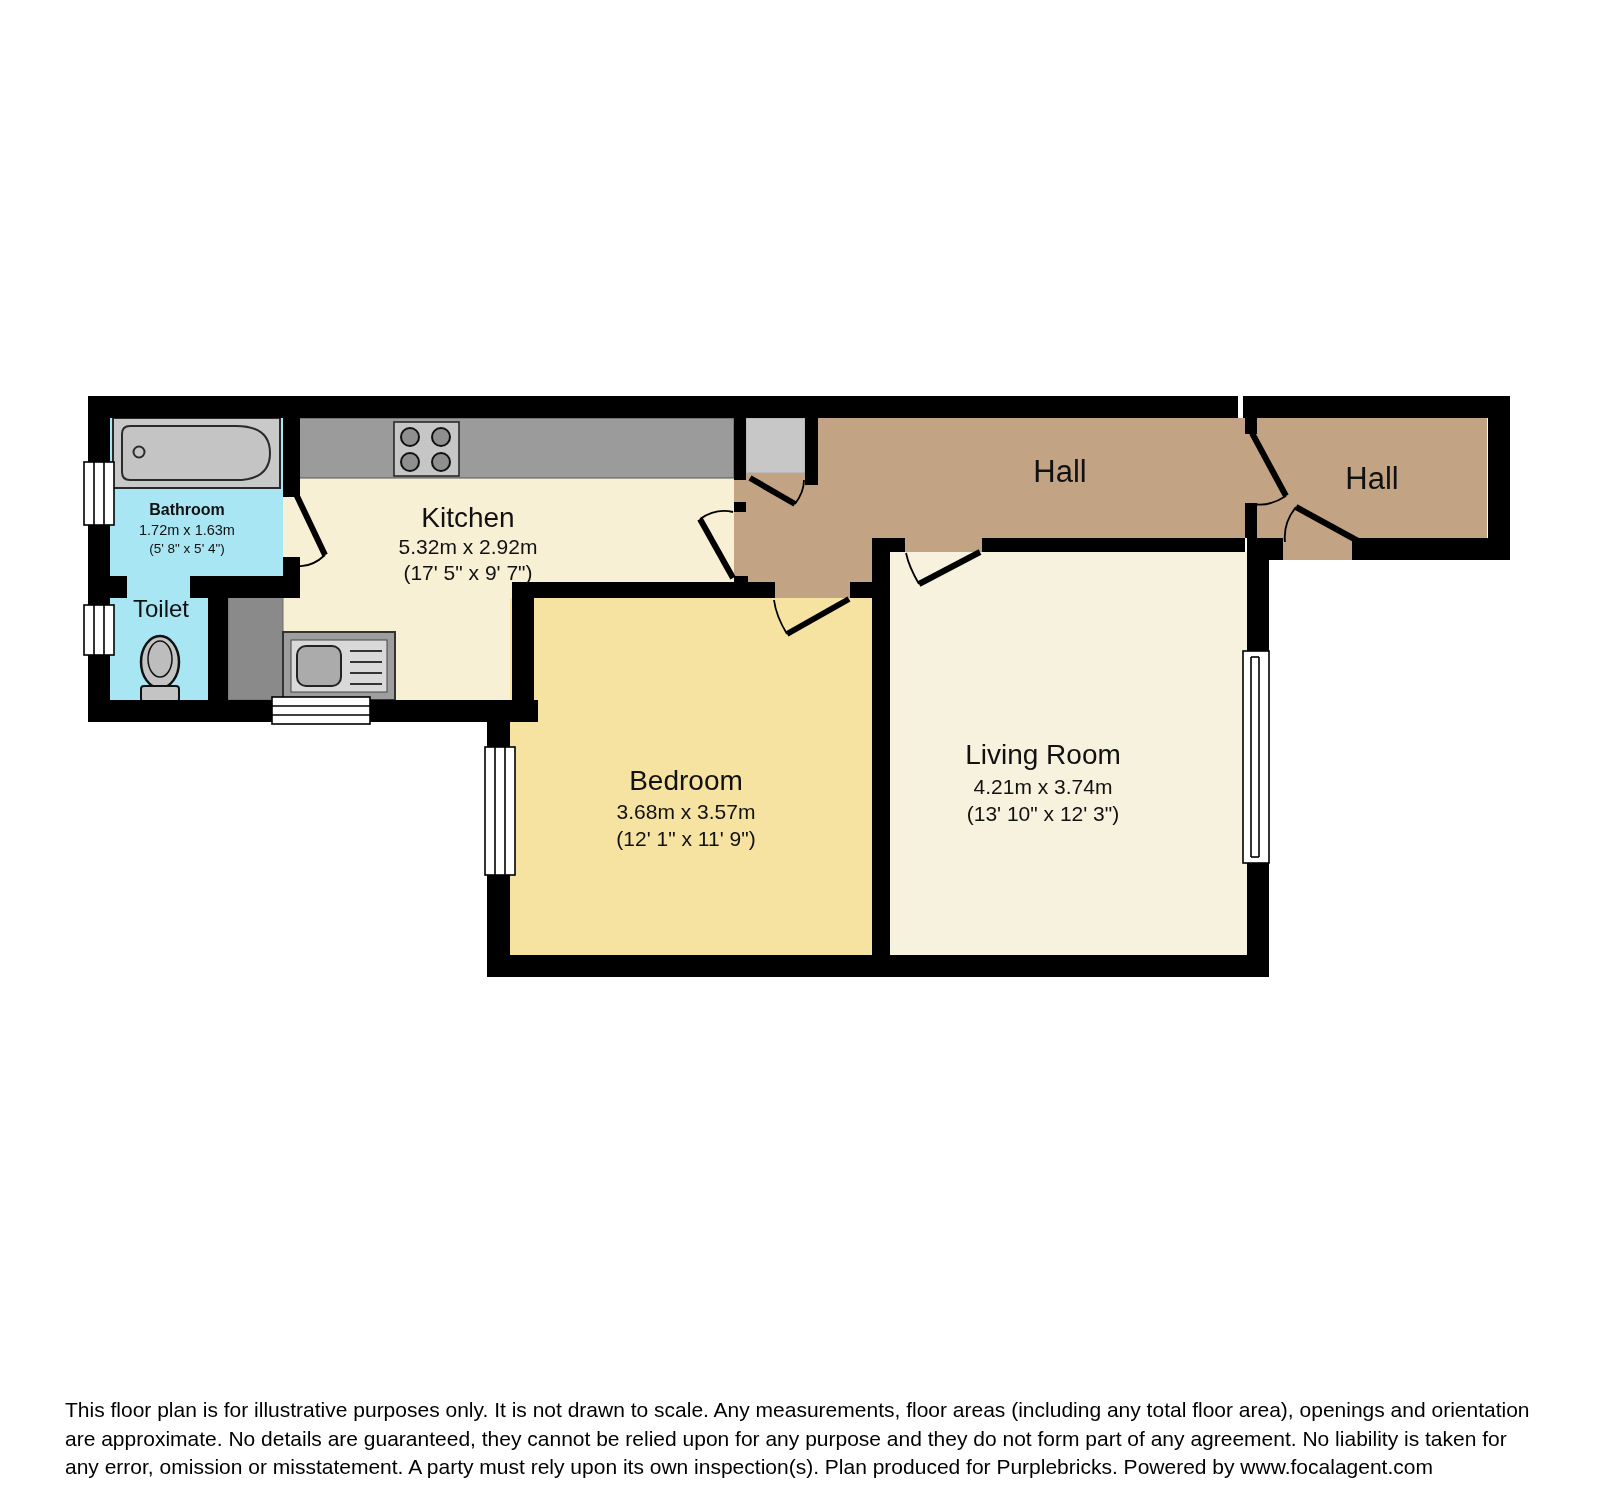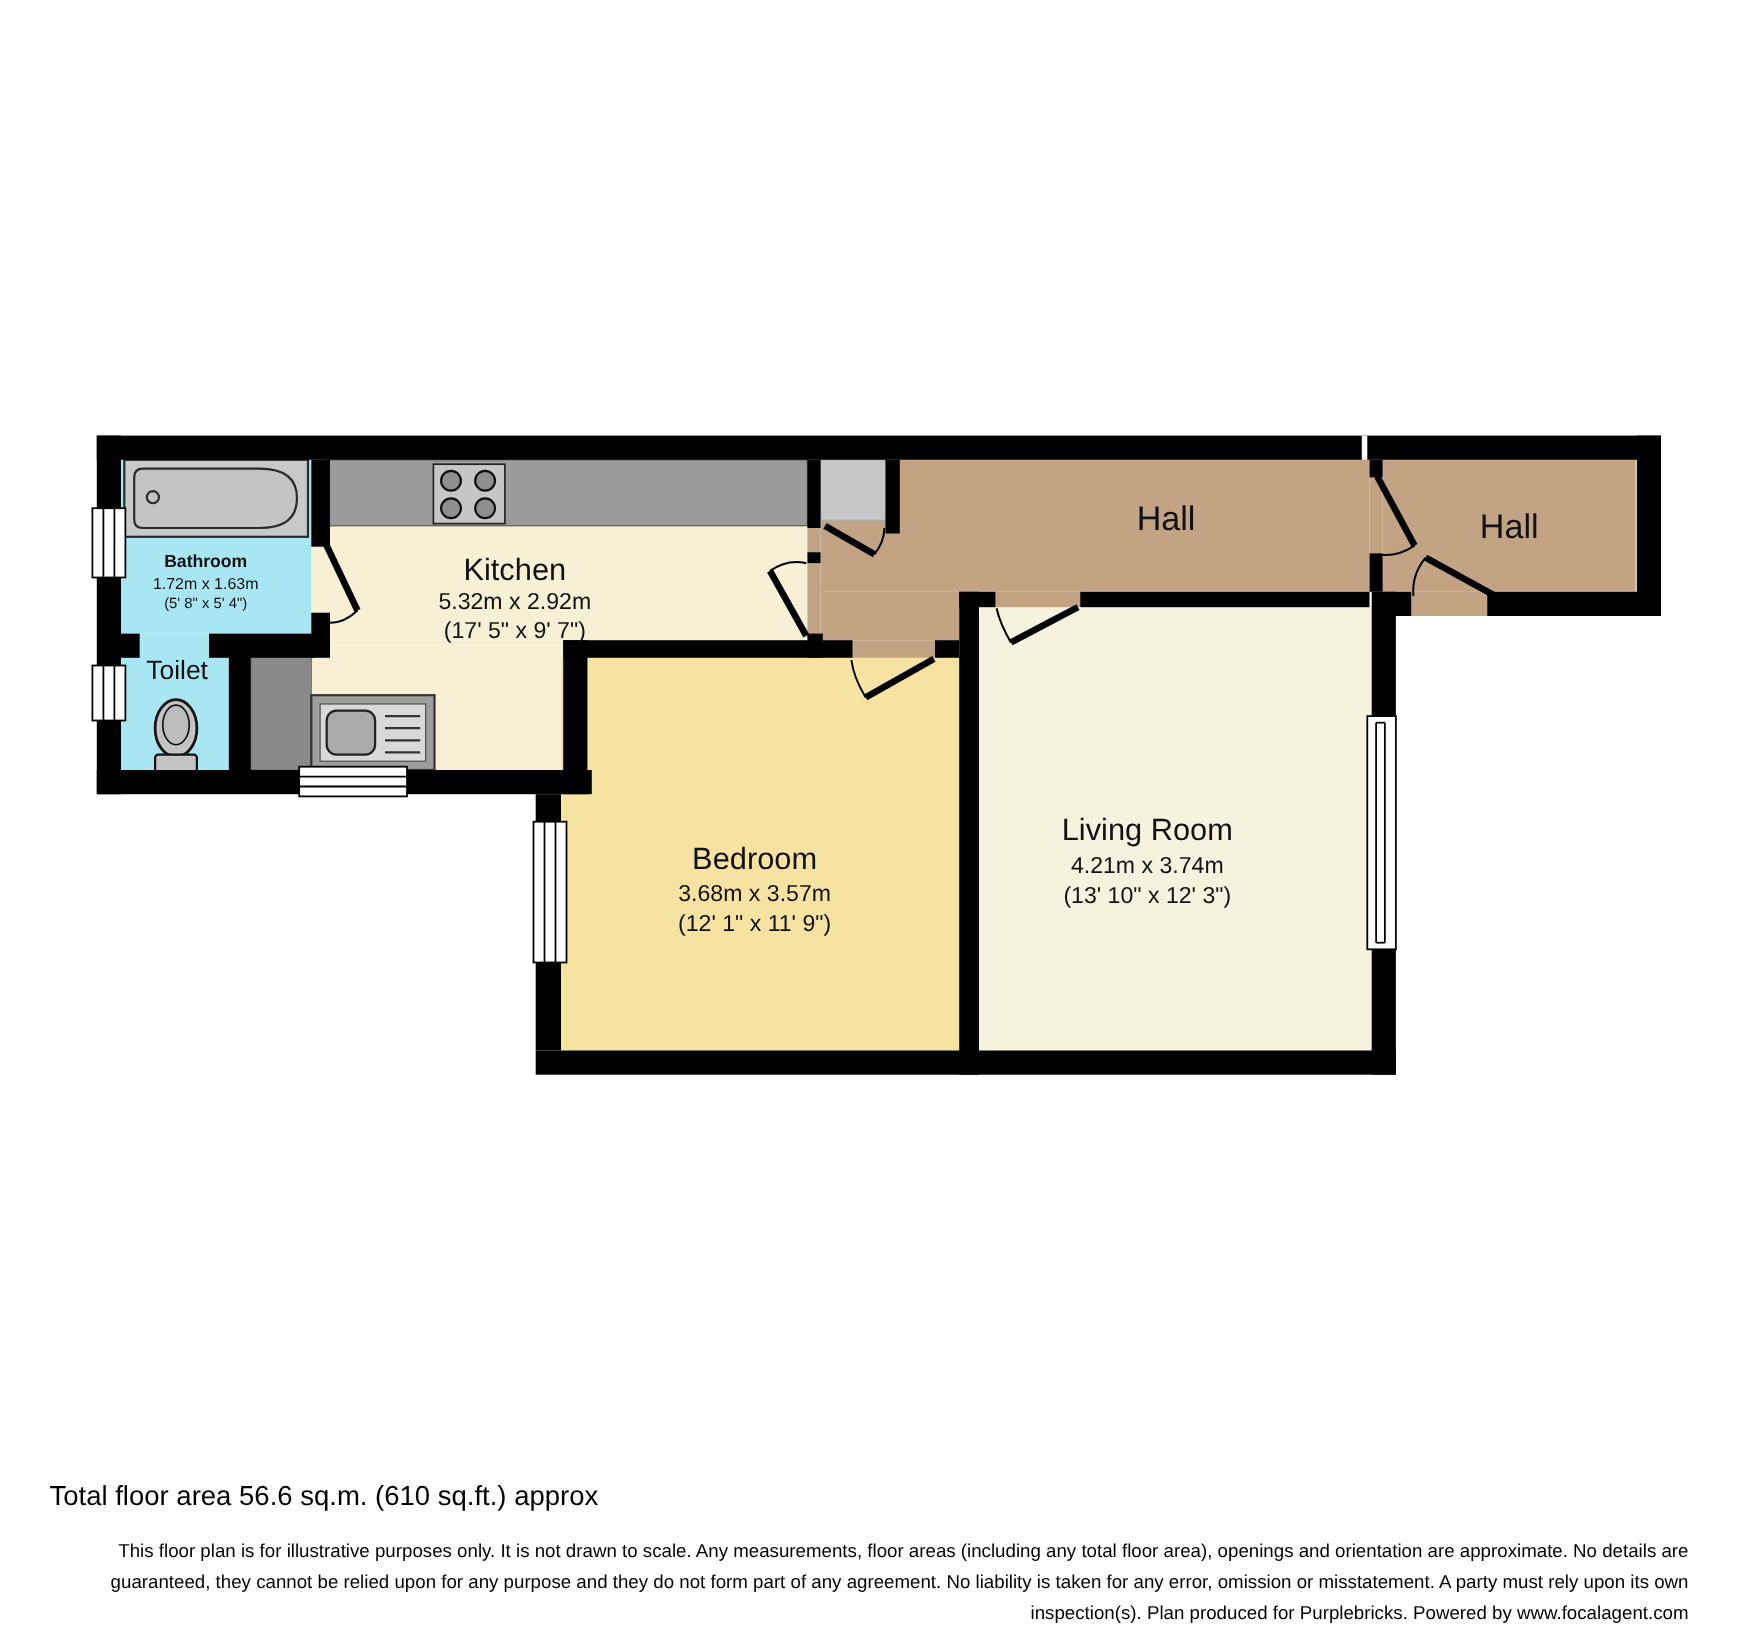--- a/index.html
+++ b/index.html
@@ -11,22 +11,22 @@
   .hall-name{font-size:31px;fill:#111;}
   .small-name{font-size:16px;font-weight:bold;fill:#111;}
   .small-dims{font-size:14.5px;fill:#111;}
   .small-dims2{font-size:13.5px;fill:#111;}
   .toilet-name{font-size:24px;fill:#111;}
   svg text{font-family:"Liberation Sans",sans-serif;}
   .leaf{stroke:#000;stroke-width:6;fill:none;}
   .arc{stroke:#000;stroke-width:1.8;fill:none;}
   .winline{stroke:#000;stroke-width:1.6;}
   #total-area{position:absolute;left:45px;top:1346px;font-size:25px;color:#000;}
-  #disclaimer{position:absolute;left:65px;top:1396px;width:1470px;text-align:right;
-              font-size:17px;line-height:28.5px;color:#000;}
+  #disclaimer{position:absolute;left:65px;top:1396px;width:1470px;text-align:left;
+              font-size:21px;line-height:28.5px;color:#000;}
 </style>
 </head>
 <body>
 
 <div id="page">
 
 <svg id="plan-svg" width="1600" height="1010" viewBox="0 0 1600 1010">
 
   <g fill="#A9E6F3">
     <rect x="110" y="418" width="173" height="158"></rect>
@@ -200,16 +200,15 @@
     <text class="room-name" x="686" y="790">Bedroom</text>
     <text class="room-dims" x="686" y="819">3.68m x 3.57m</text>
     <text class="room-dims" x="686" y="846">(12' 1" x 11' 9")</text>
 
     <text class="room-name" x="1043" y="764">Living Room</text>
     <text class="room-dims" x="1043" y="794">4.21m x 3.74m</text>
     <text class="room-dims" x="1043" y="821">(13' 10" x 12' 3")</text>
   </g>
 </svg>
 
-<div id="total-area">Total floor area 56.6 sq.m. (610 sq.ft.) approx</div>
 <div id="disclaimer">This floor plan is for illustrative purposes only. It is not drawn to scale. Any measurements, floor areas (including any total floor area), openings and orientation are approximate. No details are guaranteed, they cannot be relied upon for any purpose and they do not form part of any agreement. No liability is taken for any error, omission or misstatement. A party must rely upon its own inspection(s). Plan produced for Purplebricks. Powered by www.focalagent.com</div>
 
 </div>
 
 </body></html>

